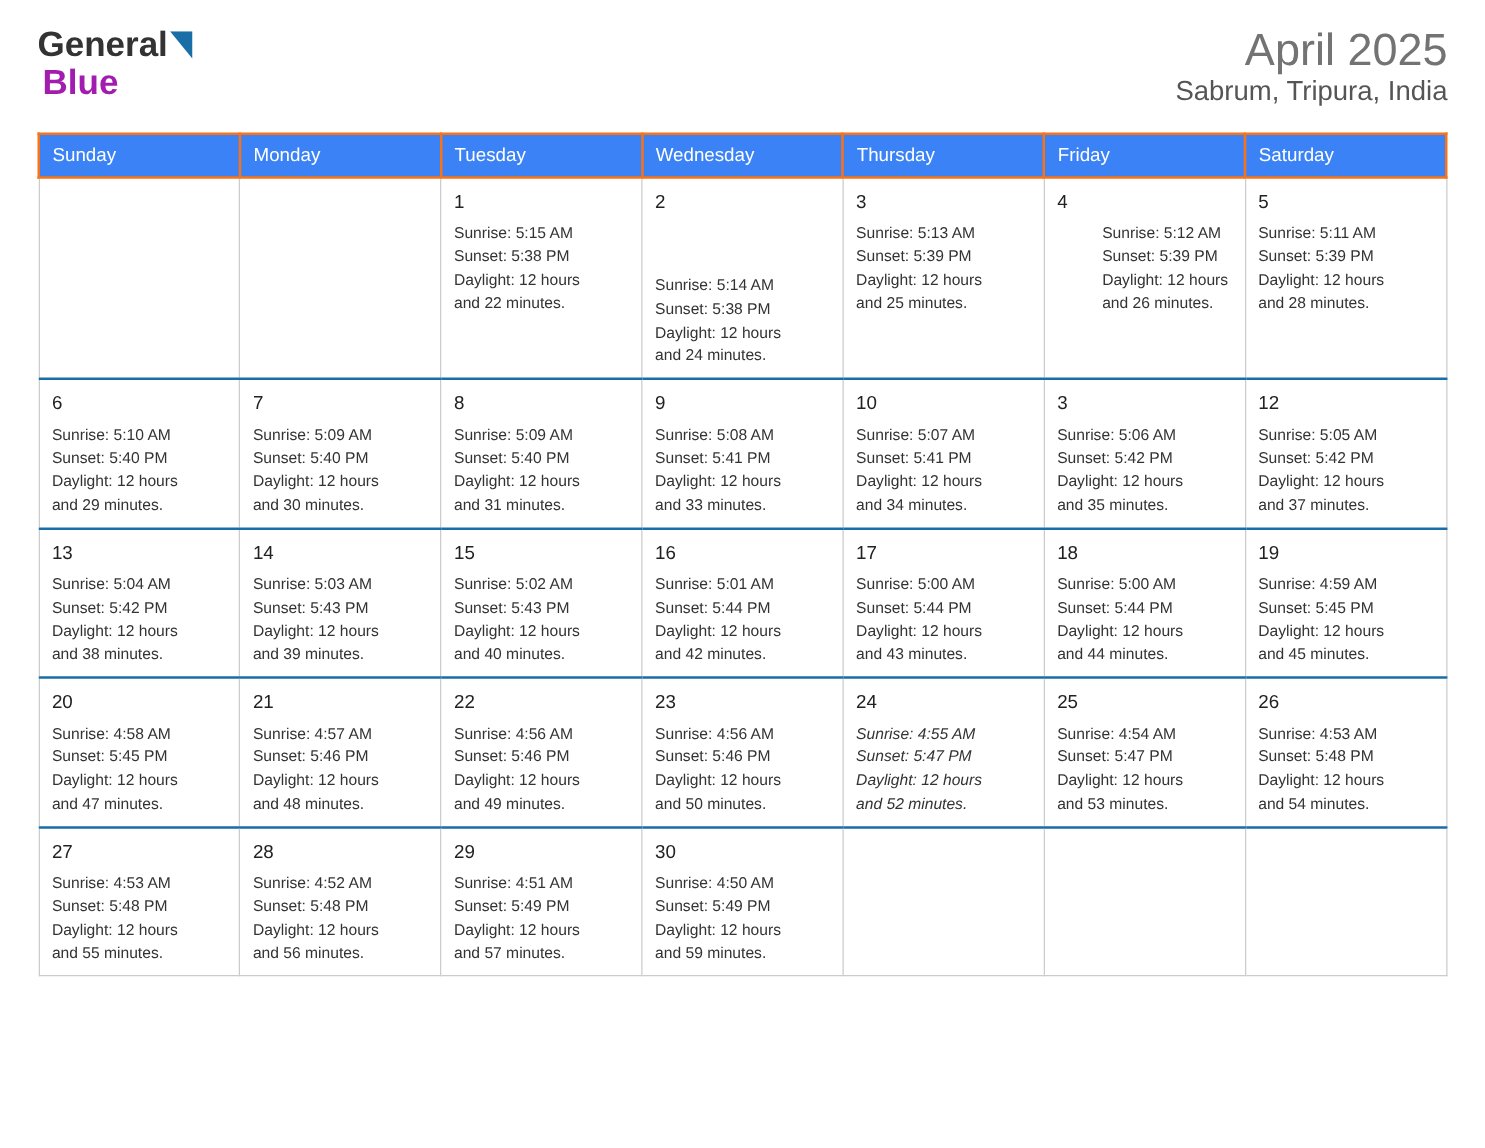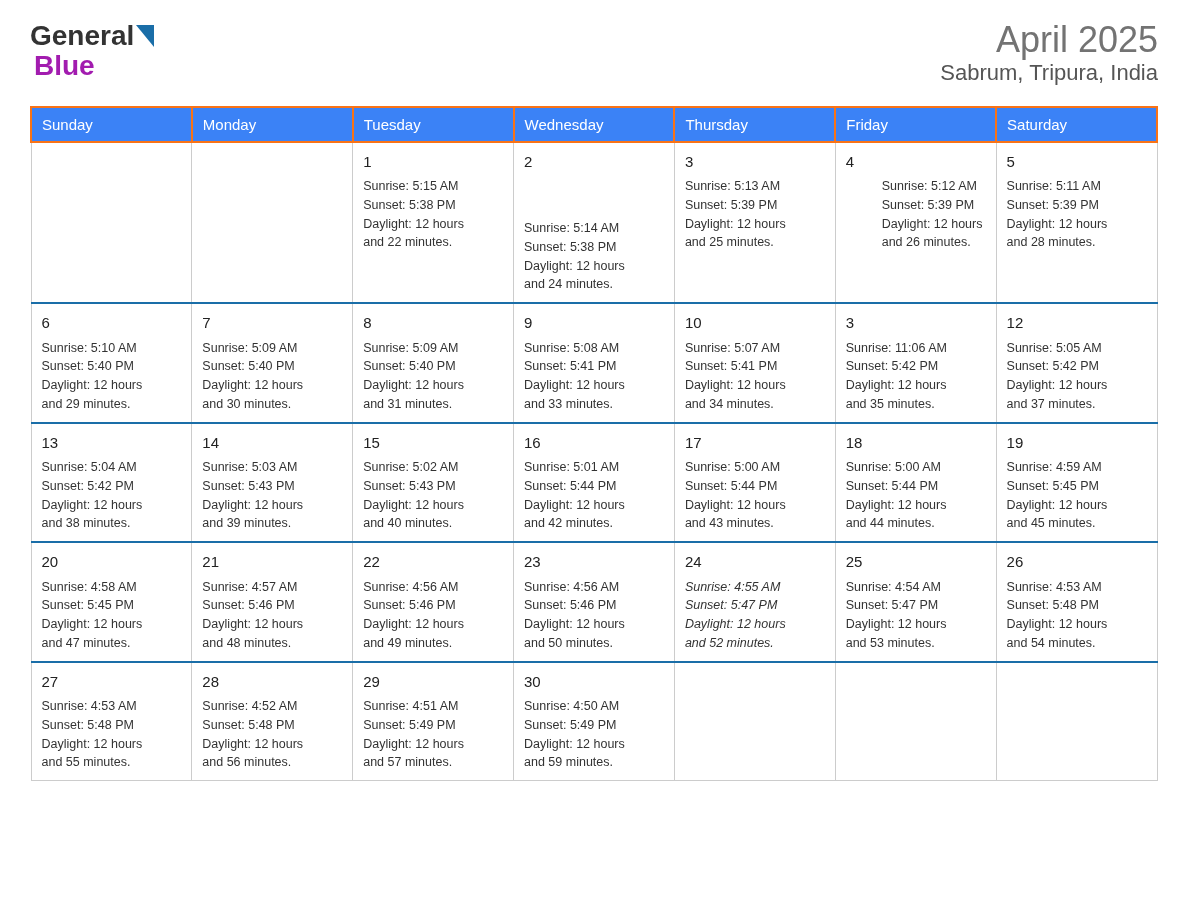--- a/index.html
+++ b/index.html
@@ -195,21 +195,21 @@
         </td>
         <td>
           <span class="day-number">10</span>
           <div class="day-info" style="white-space: pre-line;">Sunrise: 5:07 AM
 Sunset: 5:41 PM
 Daylight: 12 hours
 and 34 minutes.</div>
         </td>
         <td>
           <span class="day-number">3</span>
-          <div class="day-info" style="white-space: pre-line;">Sunrise: 11:06 AM
+          <div class="day-info" style="white-space: pre-line;">Sunrise: 5:06 AM
 Sunset: 5:42 PM
 Daylight: 12 hours
 and 35 minutes.</div>
         </td>
         <td>
           <span class="day-number">12</span>
           <div class="day-info" style="white-space: pre-line;">Sunrise: 5:05 AM
 Sunset: 5:42 PM
 Daylight: 12 hours
 and 37 minutes.</div>

